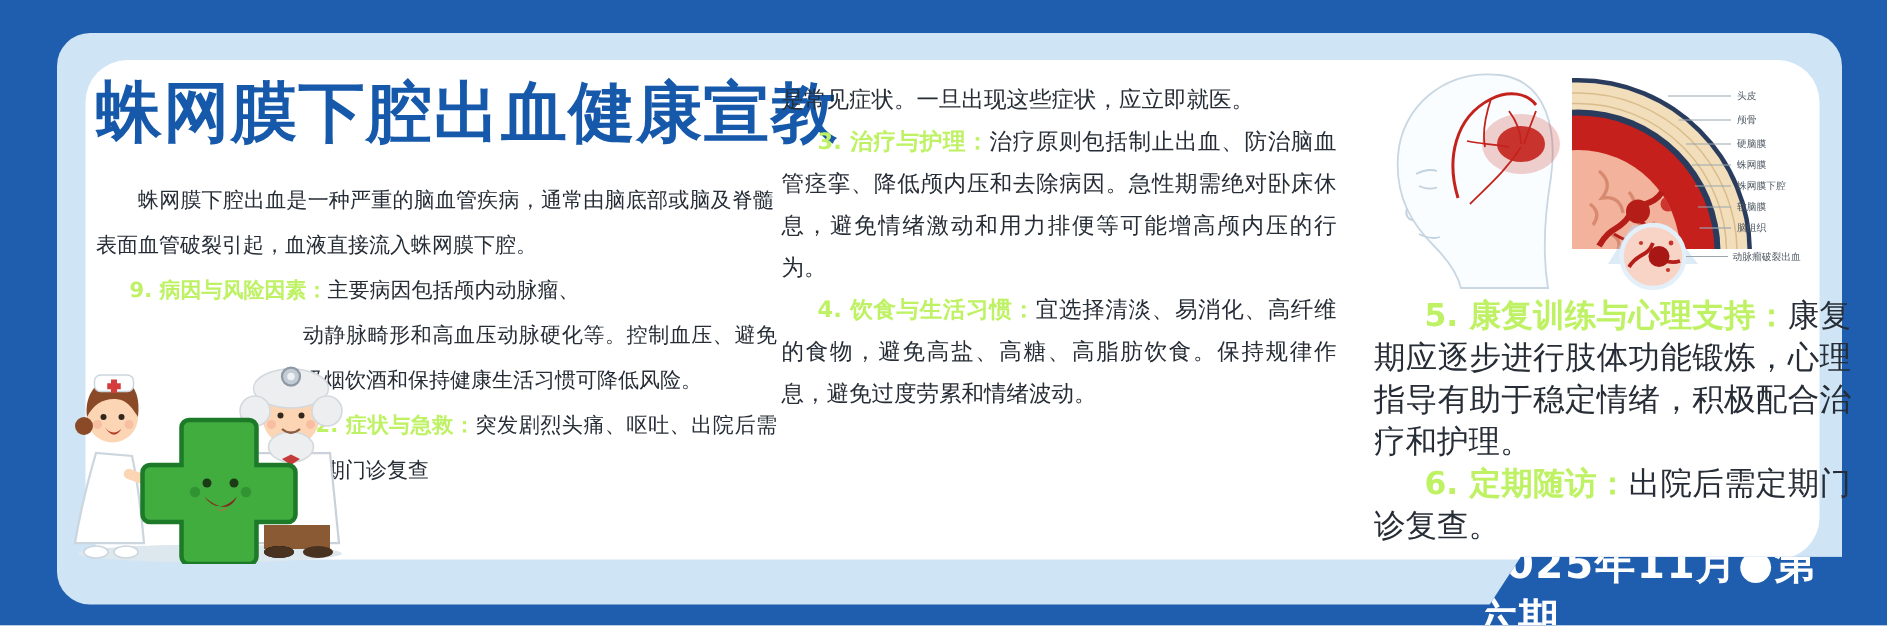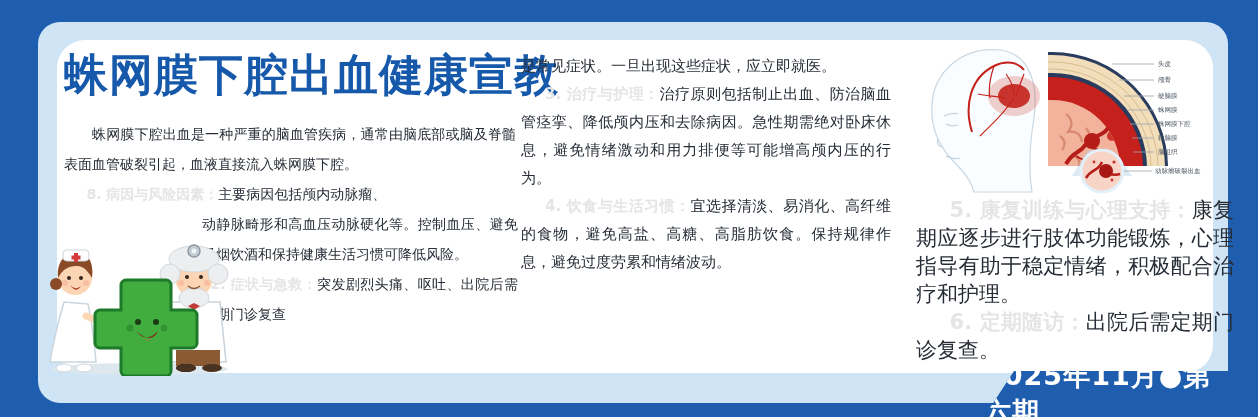--- a/index.html
+++ b/index.html
@@ -25,21 +25,21 @@
     margin:0 0 14px 0;font-size:44px;font-weight:bold;color:#1659ab;
     text-align:center;letter-spacing:1px;white-space:nowrap;
   }
   .bt{font-size:14px;line-height:30px;text-align:justify;}
   .bt2{font-size:15px;line-height:28px;text-align:justify;}
   .bt3{font-size:21px;line-height:28px;text-align:justify;}
   p{margin:0;}
   .indent2{text-indent:2em;}
   .indent16{text-indent:1.6em;}
   .indent06{text-indent:0.6em;}
-  .hd{color:#e5e5e5;font-weight:bold;margin-top:36px;}
+  .hd{color:#bef264;font-weight:bold;margin-top:36px;}
   .wrap-flow{margin-left:138px;width:316px;}
   .cartoon-box{position:absolute;left:42px;top:222px;width:192px;height:154px;}
   .figure-box{width:312px;height:148px;margin:0 0 4px 0;}
   .issue-badge{
     position:absolute;right:0;bottom:0;width:274px;height:46px;z-index:6;
     background:#1f5eae;
     clip-path:polygon(30px 0,100% 0,100% 100%,0 100%);
     display:flex;align-items:center;justify-content:flex-end;
     padding-right:26px;box-sizing:border-box;
     color:#ffffff;font-size:27px;font-weight:bold;letter-spacing:1px;
@@ -50,21 +50,21 @@
 </head>
 <body>
 
 <div id="canvas">
   <div class="panel"></div>
   <div class="card"></div>
 
   <div class="col col1">
     <h1 class="poster-title">蛛网膜下腔出血健康宣教</h1>
     <p class="bt indent2">蛛网膜下腔出血是一种严重的脑血管疾病，通常由脑底部或脑及脊髓表面血管破裂引起，血液直接流入蛛网膜下腔。</p>
-    <p class="bt indent16"><span class="hd">8. 病因与风险因素：</span><span>主要病因包括颅内动脉瘤、</span></p>
+    <p class="bt indent16"><span class="hd">9. 病因与风险因素：</span><span>主要病因包括颅内动脉瘤、</span></p>
     <div class="wrap-flow">
       <p class="bt">动静脉畸形和高血压动脉硬化等。控制血压、避免吸烟饮酒和保持健康生活习惯可降低风险。</p>
       <p class="bt indent06"><span class="hd">2. 症状与急救：</span><span>突发剧烈头痛、呕吐、出院后需定期门诊复查</span></p>
     </div>
   </div>
 
   <div class="cartoon-box">
     <svg viewBox="0 0 192 154" width="192" height="154">
       <ellipse cx="98" cy="147" rx="88" ry="6" fill="#dde7ee"></ellipse>
 

